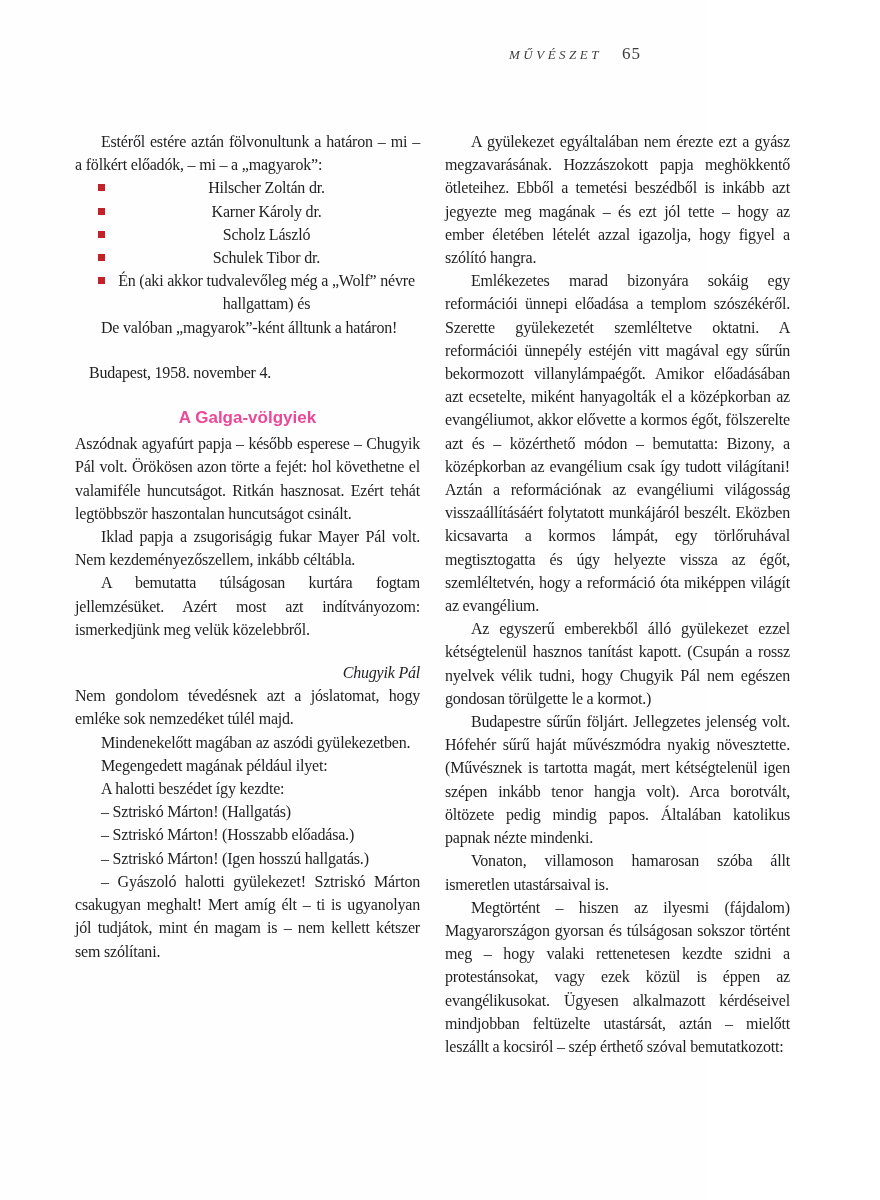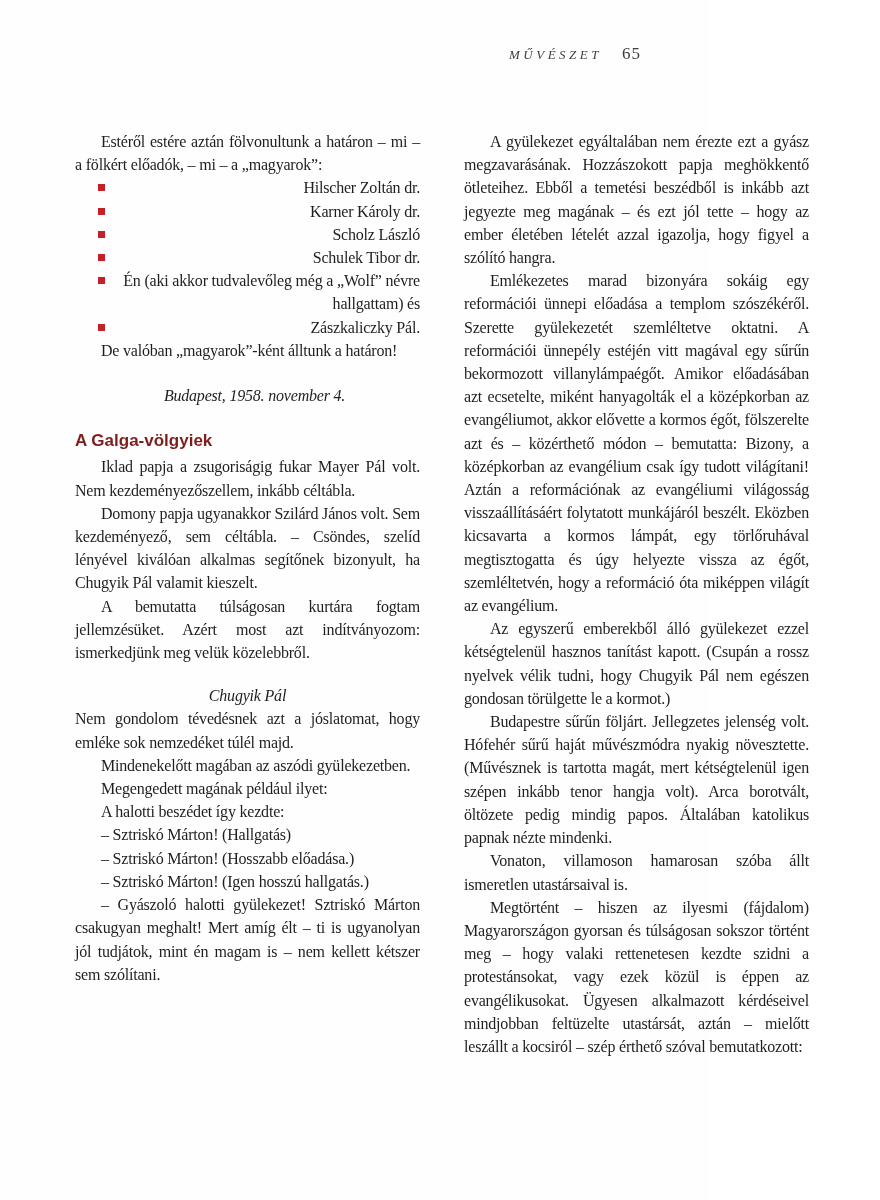--- a/index.html
+++ b/index.html
@@ -29,88 +29,86 @@
   }
   .page-number {
     font-size: 17px;
     margin-left: 16px;
     letter-spacing: 1px;
   }
   .columns {
     position: absolute;
     top: 130px; left: 75px;
     display: flex;
-    gap: 44px;
+    gap: 25px;
   }
   .col {
     width: 345px;
     font-size: 16px;
     line-height: 23.2px;
     letter-spacing: -0.2px;
     text-align: justify;
     color: #1e1e20;
   }
   .para { margin: 0; }
   .para.indent { text-indent: 26px; }
   .bullet-list { margin: 0; }
   .bullet-item {
     position: relative;
     padding-left: 38px;
-    text-align: right;
+    text-align: center;
   }
   .bullet-square {
     position: absolute;
     left: 23px; top: 8px;
     width: 7px; height: 7px;
     display: inline-block;
   }
   .section-heading {
     font-family: "Liberation Sans", sans-serif;
     font-weight: bold;
     font-size: 17px;
     letter-spacing: 0;
     margin: 22px 0 3px 0;
-    text-align: left;
-    color: #7f1d1d;
+    text-align: center;
+    color: #ec4899;
   }
   .dateline {
     margin: 22px 0 0 14px;
-    font-style: italic;
-    text-align: center;
+    text-align: left;
   }
   .subheading {
     margin: 20px 0 0 0;
     font-style: italic;
-    text-align: center;
+    text-align: right;
   }
 </style>
 </head>
 <body>
 
 <div class="page">
   <div class="page-header">
     <span class="section-label">MŰVÉSZET</span>
     <span class="page-number">65</span>
   </div>
   <div class="columns">
     <div class="col" id="col-left">
         <p class="para indent">Estéről estére aztán fölvonultunk a határon – mi – a fölkért előadók, – mi – a „magyarok”:</p>
         <div class="bullet-list">
           <div class="bullet-item"><span class="bullet-square" style="background: rgb(195, 33, 39);"></span><span>Hilscher Zoltán dr.</span></div>
           <div class="bullet-item"><span class="bullet-square" style="background: rgb(195, 33, 39);"></span><span>Karner Károly dr.</span></div>
           <div class="bullet-item"><span class="bullet-square" style="background: rgb(195, 33, 39);"></span><span>Scholz László</span></div>
           <div class="bullet-item"><span class="bullet-square" style="background: rgb(195, 33, 39);"></span><span>Schulek Tibor dr.</span></div>
           <div class="bullet-item"><span class="bullet-square" style="background: rgb(195, 33, 39);"></span><span>Én (aki akkor tudvalevőleg még a „Wolf” névre hallgattam) és</span></div>
-          <div class="bullet-item"><span class="bullet-square" style="background: rgb(195, 33, 39);"></span><span>Zászkaliczky Pál.</span></div>
         </div>
         <p class="para indent">De valóban „magyarok”-ként álltunk a határon!</p>
         <p class="dateline">Budapest, 1958. november 4.</p>
         <h2 class="section-heading">A Galga-völgyiek</h2>
+        <p class="para">Aszódnak agyafúrt papja – később esperese – Chugyik Pál volt. Örökösen azon törte a fejét: hol követhetne el valamiféle huncutságot. Ritkán hasznosat. Ezért tehát legtöbbször haszontalan huncutságot csinált.</p>
         <p class="para indent">Iklad papja a zsugoriságig fukar Mayer Pál volt. Nem kezdeményezőszellem, inkább céltábla.</p>
-        <p class="para indent">Domony papja ugyanakkor Szilárd János volt. Sem kezdeményező, sem céltábla. – Csöndes, szelíd lényével kiválóan alkalmas segítőnek bizonyult, ha Chugyik Pál valamit kieszelt.</p>
         <p class="para indent">A bemutatta túlságosan kurtára fogtam jellemzésüket. Azért most azt indítványozom: ismerkedjünk meg velük közelebbről.</p>
         <p class="subheading">Chugyik Pál</p>
         <p class="para">Nem gondolom tévedésnek azt a jóslatomat, hogy emléke sok nemzedéket túlél majd.</p>
         <p class="para indent">Mindenekelőtt magában az aszódi gyülekezetben.</p>
         <p class="para indent">Megengedett magának például ilyet:</p>
         <p class="para indent">A halotti beszédet így kezdte:</p>
         <p class="para indent">– Sztriskó Márton! (Hallgatás)</p>
         <p class="para indent">– Sztriskó Márton! (Hosszabb előadása.)</p>
         <p class="para indent">– Sztriskó Márton! (Igen hosszú hallgatás.)</p>
         <p class="para indent">– Gyászoló halotti gyülekezet! Sztriskó Márton csakugyan meghalt! Mert amíg élt – ti is ugyanolyan jól tudjátok, mint én magam is – nem kellett kétszer sem szólítani.</p>

